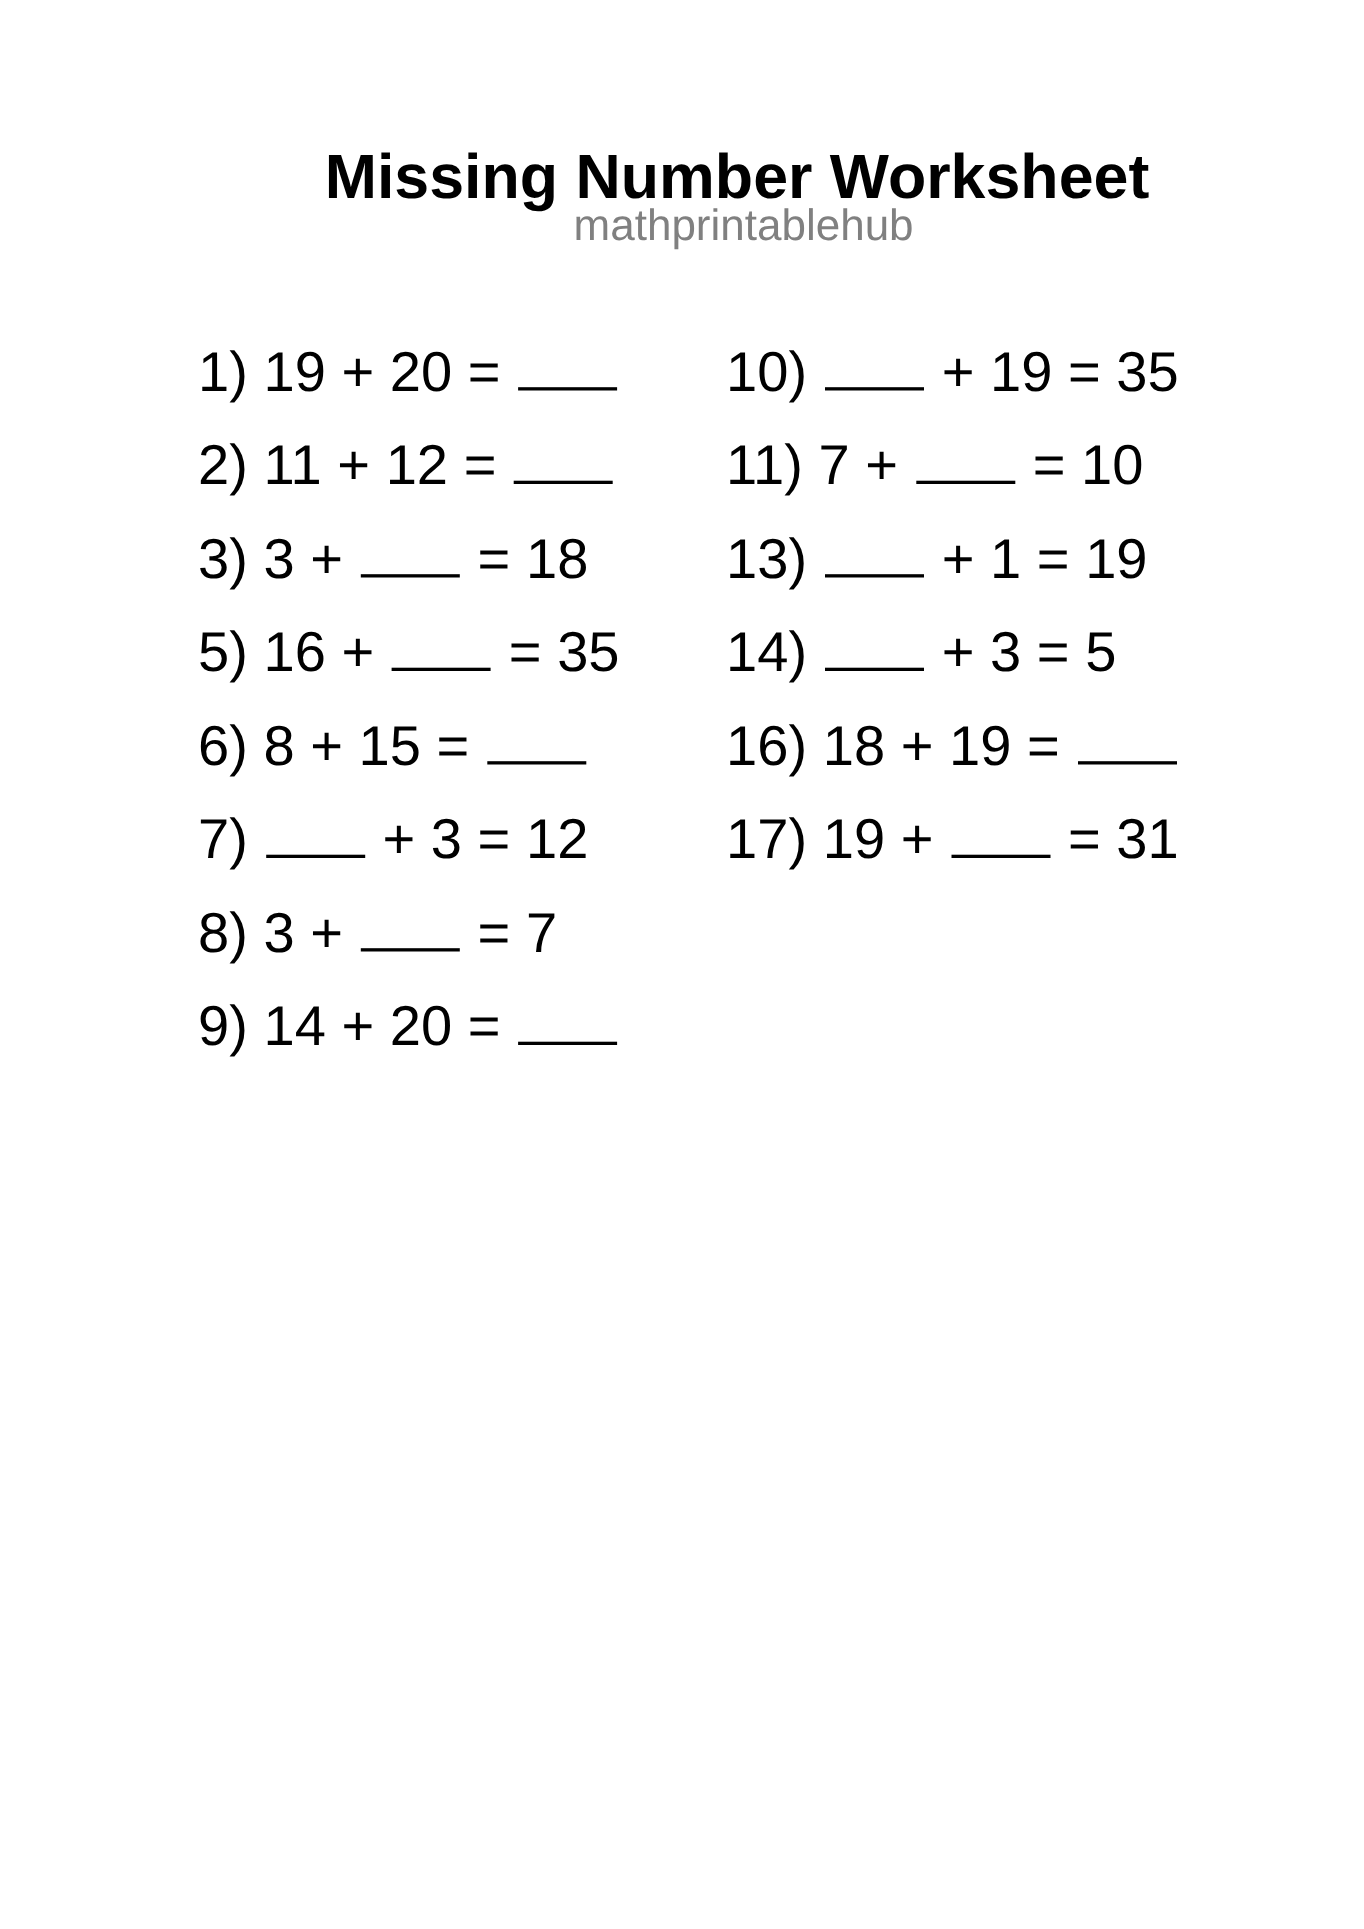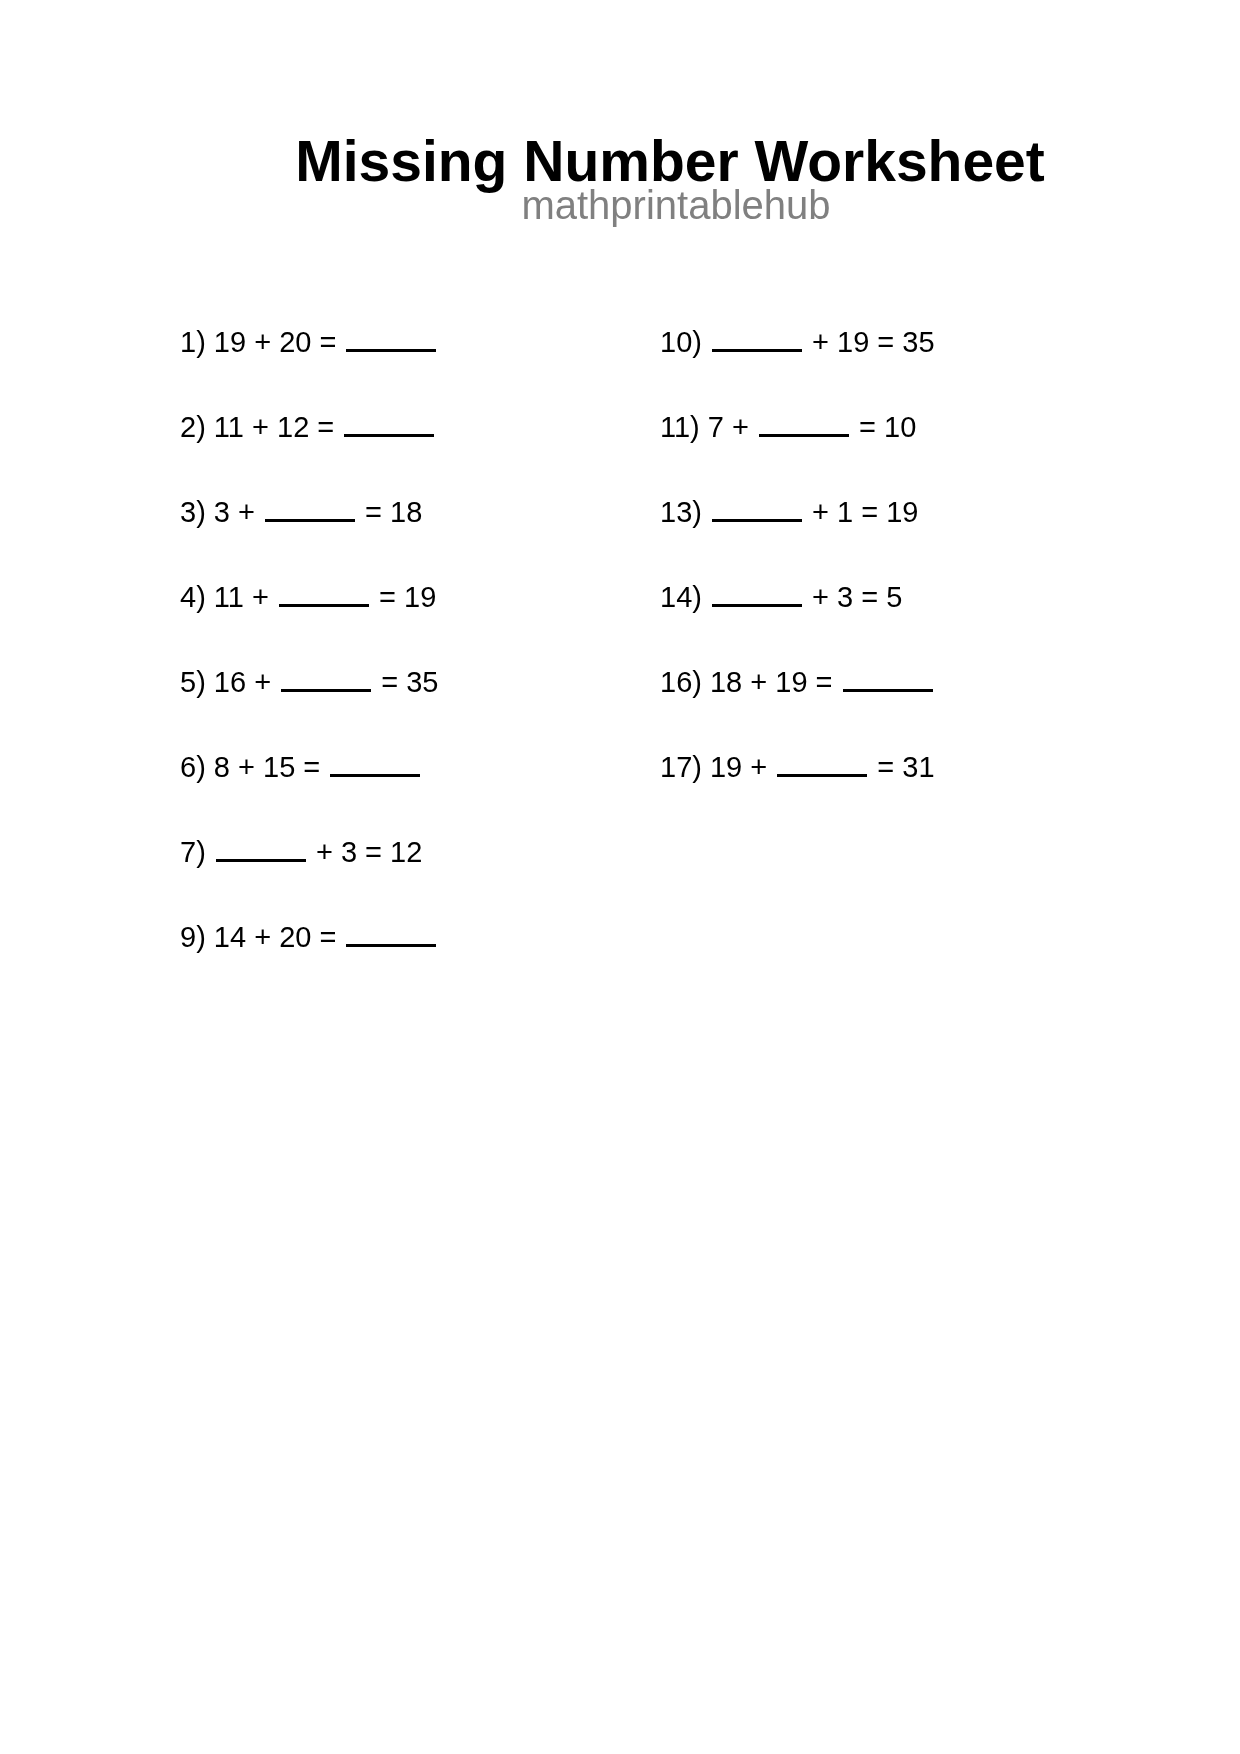--- a/index.html
+++ b/index.html
@@ -37,21 +37,21 @@
       white-space: nowrap;
     }
     .column {
       position: absolute;
       top: 315px;
     }
     .column.left { left: 180px; }
     .column.right { left: 628px; margin-left: 32px; }
     .problem {
       height: 85px;
-      font-size: 29px;
+      font-size: 51px;
       line-height: 45px;
       white-space: pre;
     }
     .blank {
       display: inline-block;
       width: 90px;
       border-bottom: 3px solid #000;
       height: 34px;
       vertical-align: baseline;
       margin: 0 2px;
@@ -60,24 +60,24 @@
 </head>
 <body>
 
 <h1 class="title">Missing Number Worksheet</h1>
 <div class="subtitle">mathprintablehub</div>
 
 <div class="column left">
   <div class="problem"><span>1)</span> <span>19 + 20 =</span> <span class="blank"></span></div>
   <div class="problem"><span>2)</span> <span>11 + 12 =</span> <span class="blank"></span></div>
   <div class="problem"><span>3)</span> <span>3 +</span> <span class="blank"></span> <span>= 18</span></div>
-  <div class="problem"><span>4)</span> <span>11 +</span> <span class="blank"></span> <span>= 19</span></div>
   <div class="problem"><span>5)</span> <span>16 +</span> <span class="blank"></span> <span>= 35</span></div>
   <div class="problem"><span>6)</span> <span>8 + 15 =</span> <span class="blank"></span></div>
   <div class="problem"><span>7)</span> <span class="blank"></span> <span>+ 3 = 12</span></div>
+  <div class="problem"><span>8)</span> <span>3 +</span> <span class="blank"></span> <span>= 7</span></div>
   <div class="problem"><span>9)</span> <span>14 + 20 =</span> <span class="blank"></span></div>
 </div>
 
 <div class="column right">
   <div class="problem"><span>10)</span> <span class="blank"></span> <span>+ 19 = 35</span></div>
   <div class="problem"><span>11)</span> <span>7 +</span> <span class="blank"></span> <span>= 10</span></div>
   <div class="problem"><span>13)</span> <span class="blank"></span> <span>+ 1 = 19</span></div>
   <div class="problem"><span>14)</span> <span class="blank"></span> <span>+ 3 = 5</span></div>
   <div class="problem"><span>16)</span> <span>18 + 19 =</span> <span class="blank"></span></div>
   <div class="problem"><span>17)</span> <span>19 +</span> <span class="blank"></span> <span>= 31</span></div>

